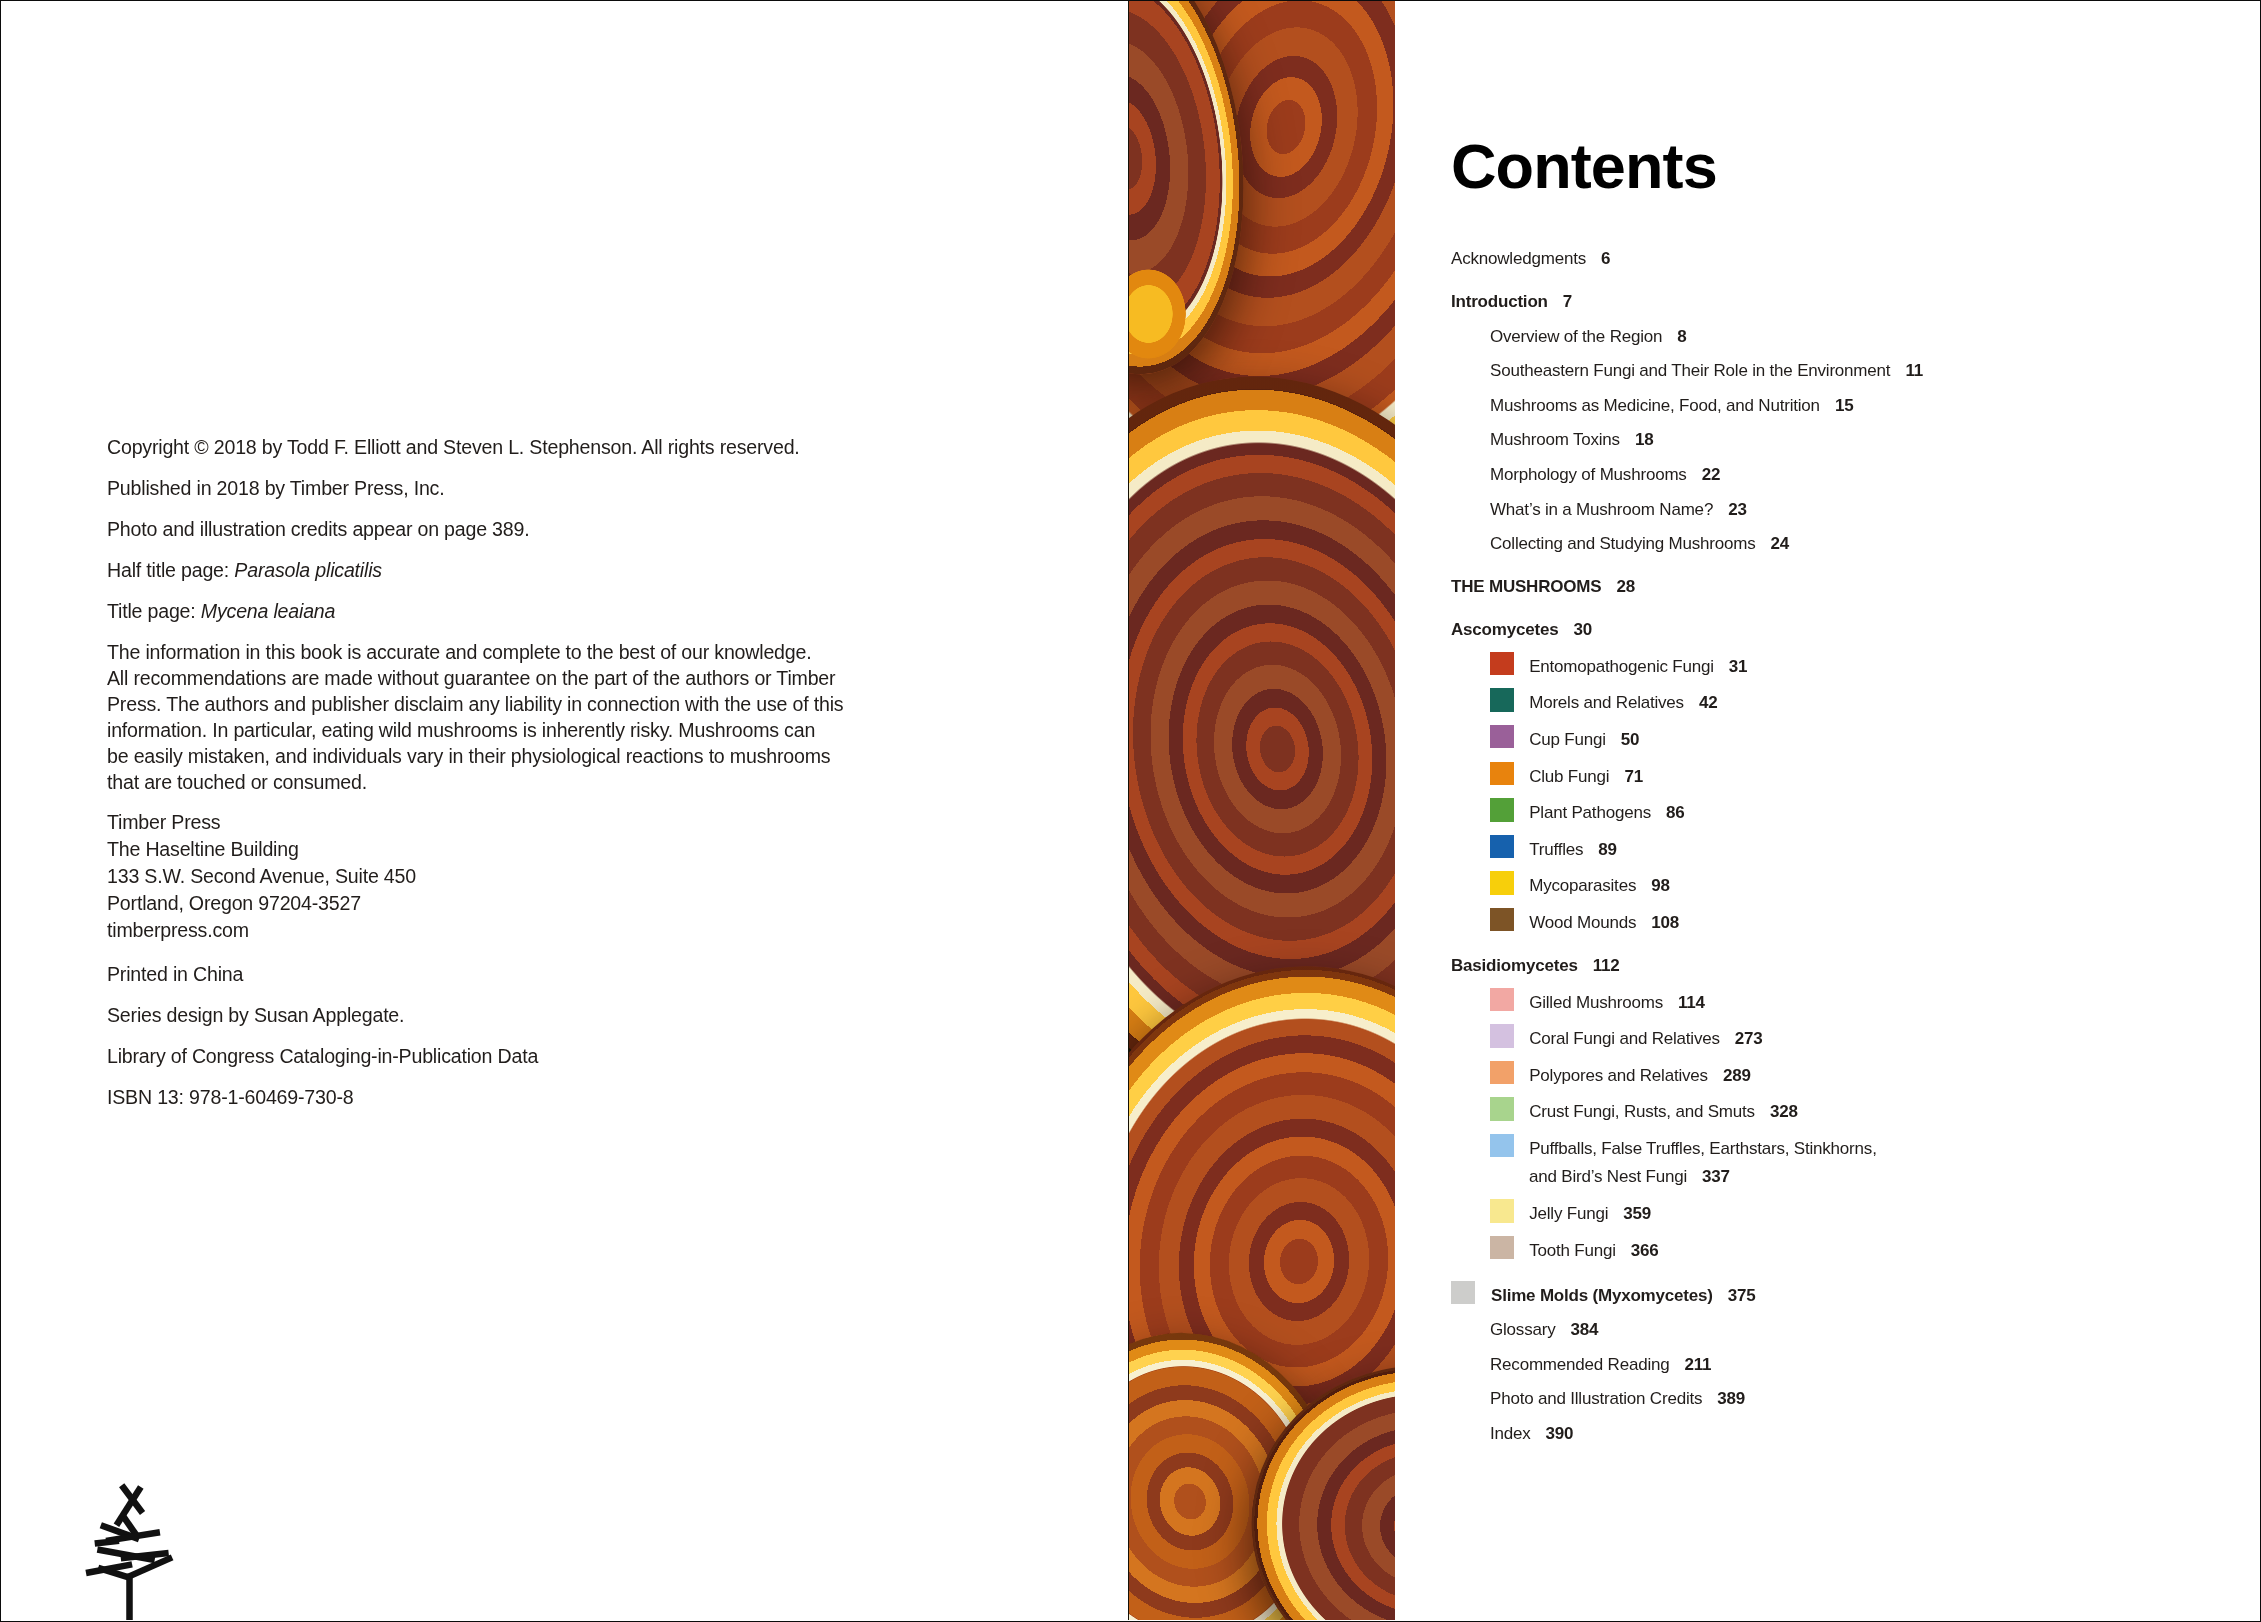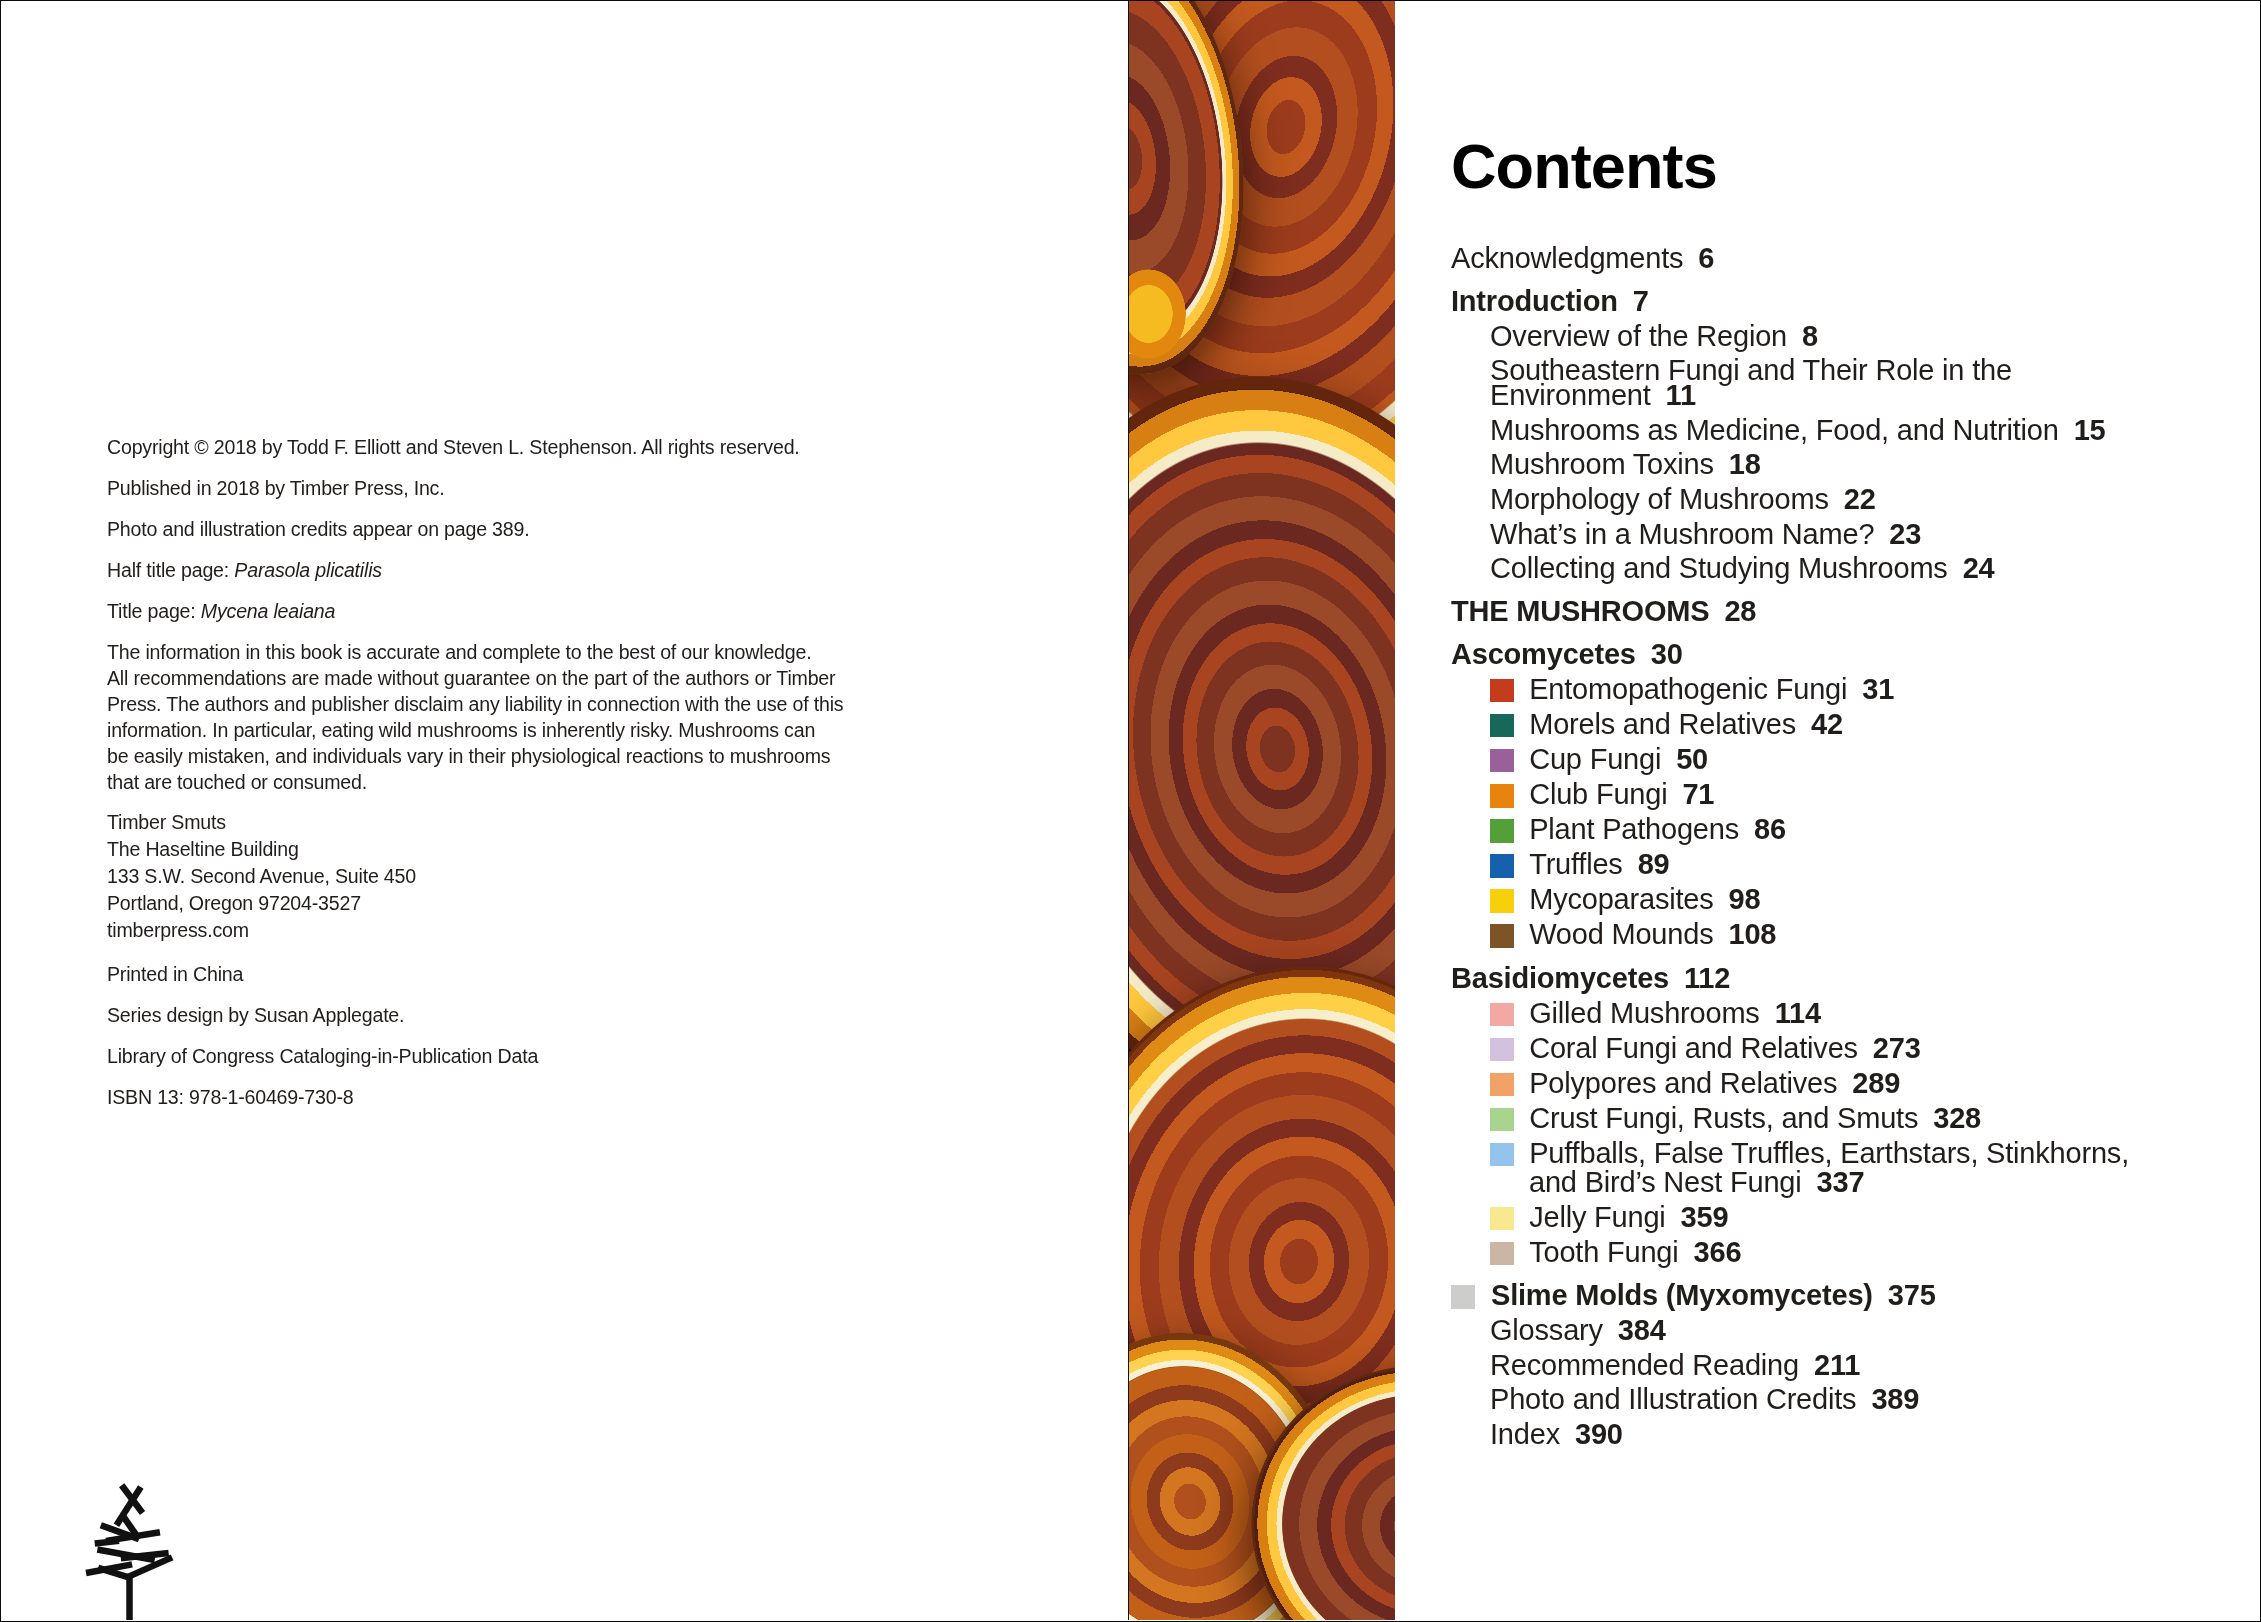--- a/index.html
+++ b/index.html
@@ -54,21 +54,21 @@
   #cap6{left:-87px;top:1331px;width:296px;height:339px;transform:rotate(-12deg);}
   #cap7{left:122px;top:1365px;width:348px;height:322px;transform:rotate(9deg);}
 
   
   .contents{position:absolute;left:1450px;top:130px;width:765px;}
   .toc-title{
     margin:0;font-size:63px;line-height:70px;font-weight:bold;
     letter-spacing:-0.9px;
   }
   .toc{margin-top:45px;}
-  .row{font-size:29px;line-height:25px;margin-bottom:9.6px;letter-spacing:-0.2px;}
+  .row{font-size:17px;line-height:25px;margin-bottom:9.6px;letter-spacing:-0.2px;}
   .row.b{font-weight:bold;}
   .row.g{margin-top:18px;}
   .row.tight{margin-top:-6px;}
   .lvl1{padding-left:39px;}
   .lvl2cont{padding-left:78px;}
   .sw{display:inline-block;width:23.5px;height:23.5px;margin-right:15.7px;vertical-align:-3.5px;}
   .sw.l0{margin-right:16.5px;}
   .pg{font-weight:bold;margin-left:15px;}
 </style>
 </head>
@@ -85,21 +85,21 @@
       <div class="cb"><span>Title page: </span><span class="ital">Mycena leaiana</span></div>
       <div class="cb para">
         <div>The information in this book is accurate and complete to the best of our knowledge.</div>
         <div>All recommendations are made without guarantee on the part of the authors or Timber</div>
         <div>Press. The authors and publisher disclaim any liability in connection with the use of this</div>
         <div>information. In particular, eating wild mushrooms is inherently risky. Mushrooms can</div>
         <div>be easily mistaken, and individuals vary in their physiological reactions to mushrooms</div>
         <div>that are touched or consumed.</div>
       </div>
       <div class="cb addr">
-        <div>Timber Smuts</div>
+        <div>Timber Press</div>
         <div>The Haseltine Building</div>
         <div>133 S.W. Second Avenue, Suite 450</div>
         <div>Portland, Oregon 97204-3527</div>
         <div>timberpress.com</div>
       </div>
       <div class="cb">Printed in China</div>
       <div class="cb">Series design by Susan Applegate.</div>
       <div class="cb">Library of Congress Cataloging-in-Publication Data</div>
       <div class="cb">ISBN 13: 978-1-60469-730-8</div>
     </div>

